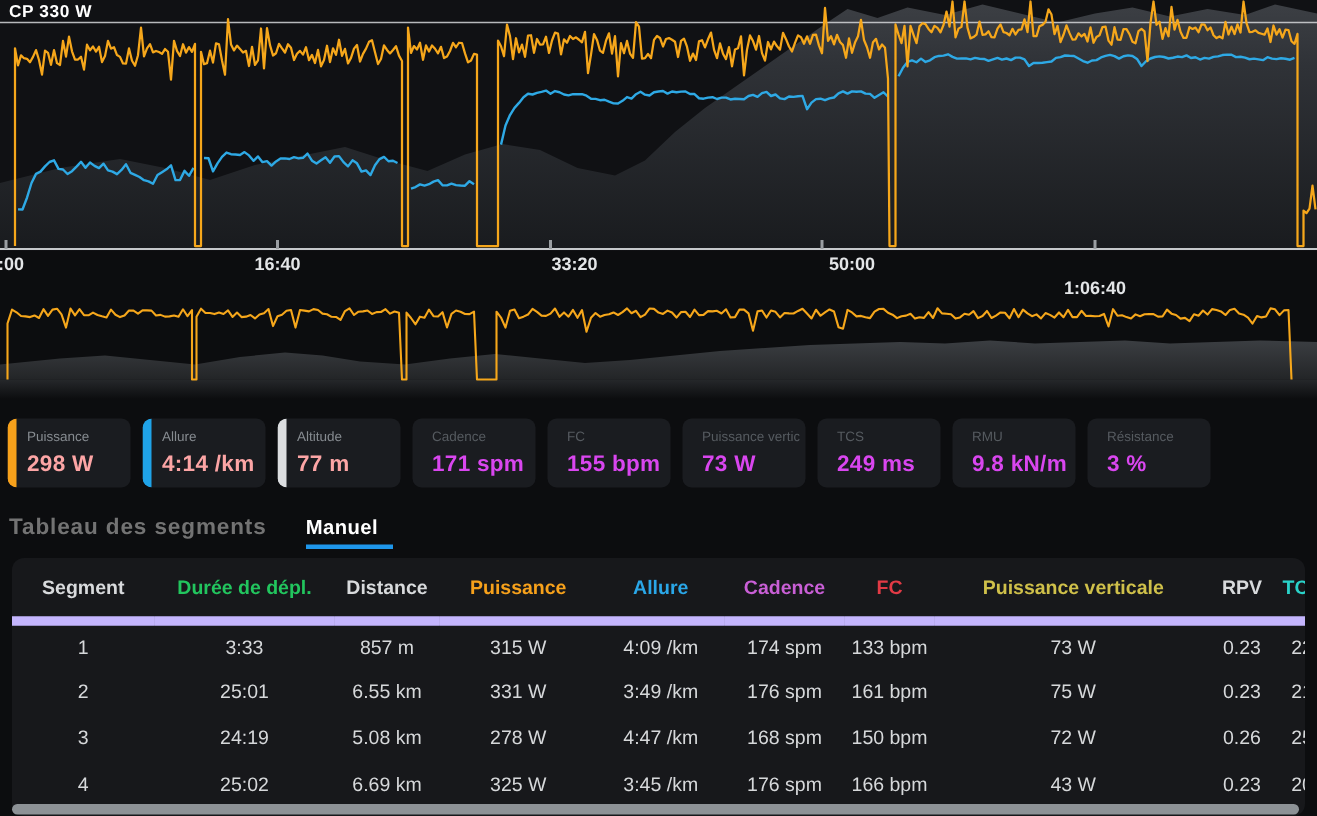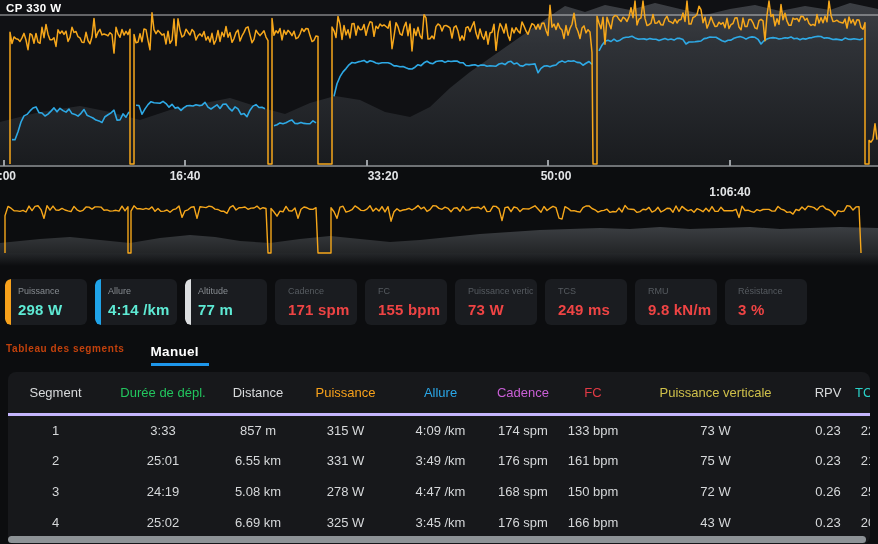--- a/index.html
+++ b/index.html
@@ -24,38 +24,38 @@
 
   .cards { position:absolute; top:279px; left:5px; display:flex; gap:8px; }
   .card {
     width:82px; height:46px; flex:none;
     background:#1a1c20; border-radius:6px;
     position:relative; overflow:hidden;
     padding:7px 4px 0 13px;
   }
   .card .accent { position:absolute; left:0; top:0; bottom:0; width:6px; border-radius:6px 0 0 6px; }
   .card-label { font-size:9px; color:#565b60; margin-bottom:5px; white-space:nowrap; overflow:hidden; }
-  .card-value { font-size:15px; font-weight:bold; color:#ef4444; white-space:nowrap; letter-spacing:.2px; }
+  .card-value { font-size:15px; font-weight:bold; color:#d946ef; white-space:nowrap; letter-spacing:.2px; }
   .card.active .card-label { color:#868b90; }
-  .card.active .card-value { color:#5eead4; }
+  .card.active .card-value { color:#fca5a5; }
 
   .segments-header { position:absolute; top:343px; left:6px; display:flex; align-items:flex-start; }
-  .segments-title { font-size:10px; font-weight:bold; color:#c2410c; letter-spacing:.6px; }
+  .segments-title { font-size:15px; font-weight:bold; color:#737373; letter-spacing:.6px; }
   .tabs { display:flex; gap:24px; margin-left:26px; padding-top:1px;flex-direction:column; }
   .tab { font-size:13.5px; font-weight:bold; color:#97999c; letter-spacing:.3px; cursor:pointer; padding-bottom:4px; }
   .tab.active { color:#ffffff; border-bottom:3px solid #1e96ea; }
 
   .table-card {
     position:absolute; top:372px; left:8px; width:862px; height:172px;
     background:#17181b; border-radius:8px; overflow:hidden;
   }
   table.seg-table { border-collapse:collapse; table-layout:fixed; width:880px; }
   .seg-table th {
-    height:42px; font-size:13px; font-weight:normal; text-align:center;
-    border-bottom:3px solid #c4b5fd; white-space:nowrap; overflow:hidden;
+    height:42px; font-size:13px; font-weight:bold; text-align:center;
+    border-bottom:6px solid #c4b5fd; white-space:nowrap; overflow:hidden;
   }
   .seg-table td {
     height:31px; font-size:13px; font-weight:500; color:#d6d8da; text-align:center; white-space:nowrap;
   }
   .hscrollbar {
     position:absolute; top:536px; left:8px; width:858px; height:7px;
     background:#8d9296; border-radius:4px;
   }
   svg { display:block; }
 </style>
@@ -87,21 +87,21 @@
       <rect x="366" y="160" width="2" height="6" fill="#9b9fa3"></rect>
       <rect x="547" y="160" width="2" height="6" fill="#9b9fa3"></rect>
       <rect x="729" y="160" width="2" height="6" fill="#9b9fa3"></rect>
     </svg>
 </div>
 
 <div class="x-axis-labels">
     <div class="xlab" style="left: 4px;">0:00</div>
     <div class="xlab" style="left: 185px;">16:40</div>
     <div class="xlab" style="left: 383px;">33:20</div>
-    <div class="xlab" style="left: 556px;">50:00</div>
+    <div class="xlab" style="left: 568px;">50:00</div>
     <div class="xlab" style="left: 730px; margin-top: 16px;">1:06:40</div>
   </div>
 
 <div class="overview-wrap">
   <svg id="overview-svg" width="878" height="76">
       <defs>
         <linearGradient id="gOv" x1="0" y1="0" x2="0" y2="1">
           <stop offset="0" stop-color="#3b3e42"></stop>
           <stop offset="1" stop-color="#232527"></stop>
         </linearGradient>

